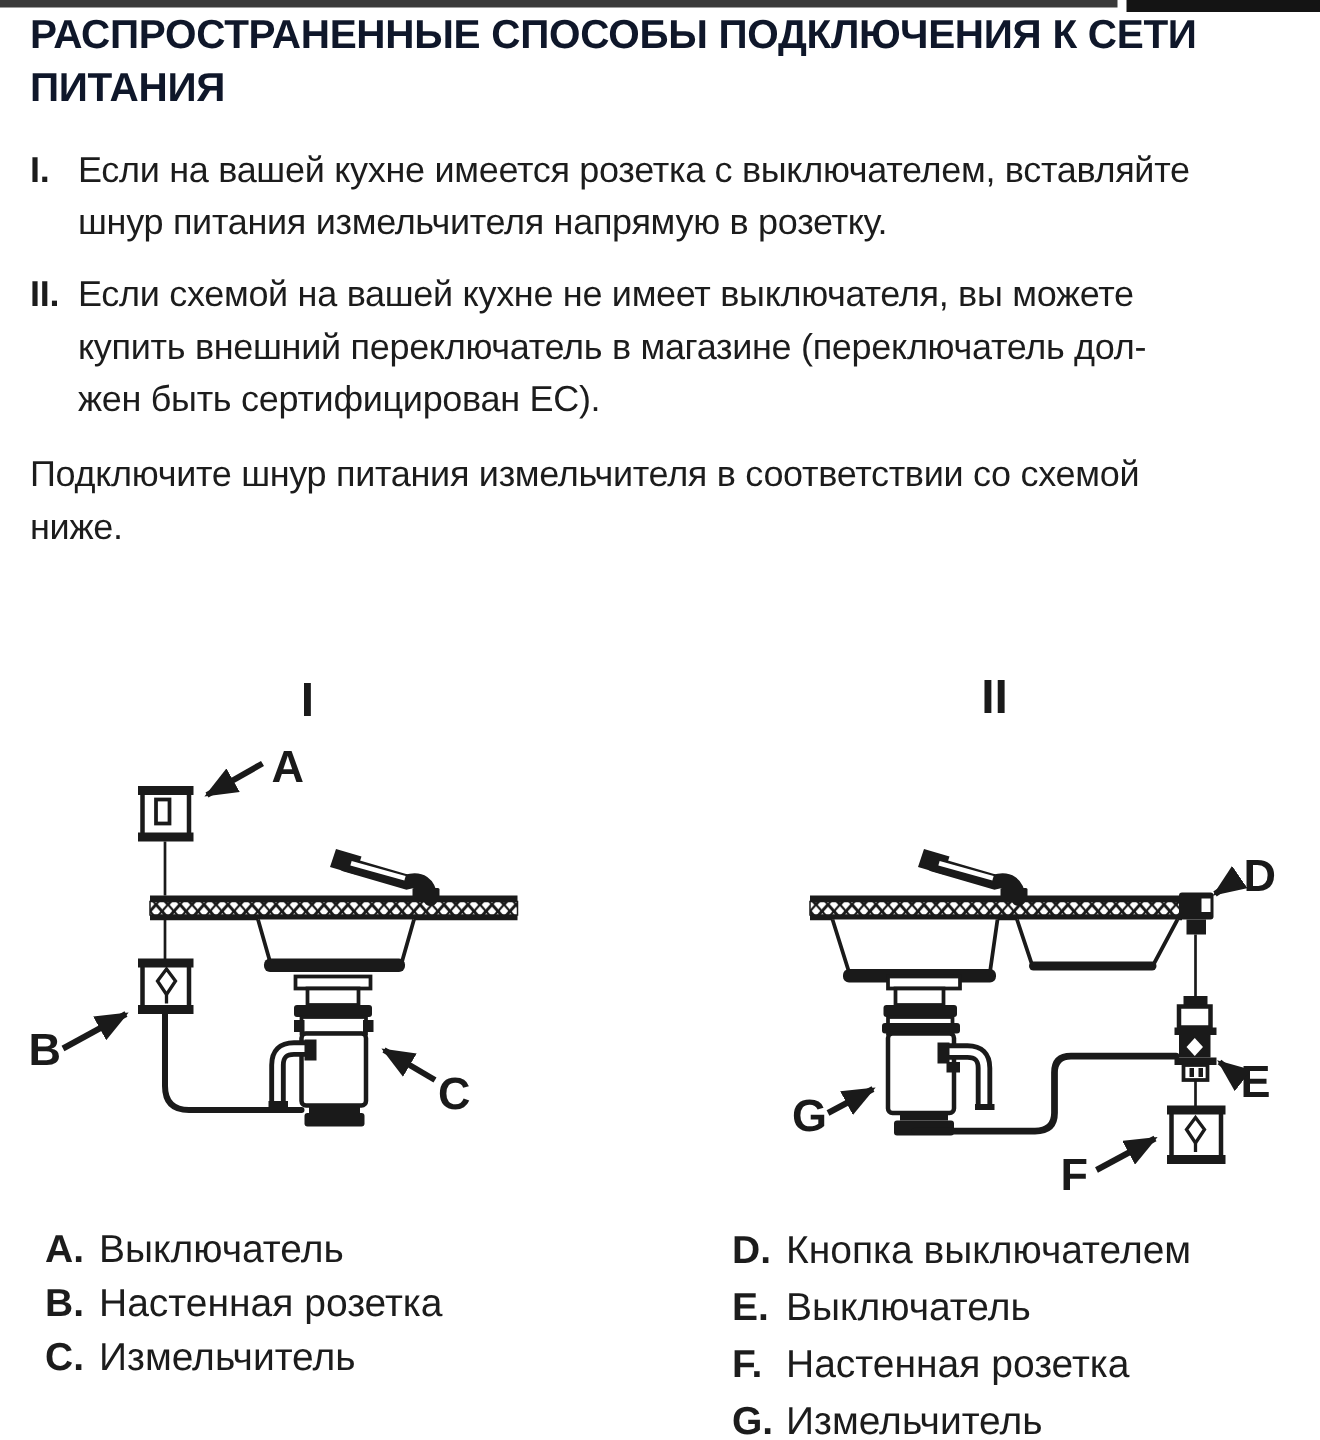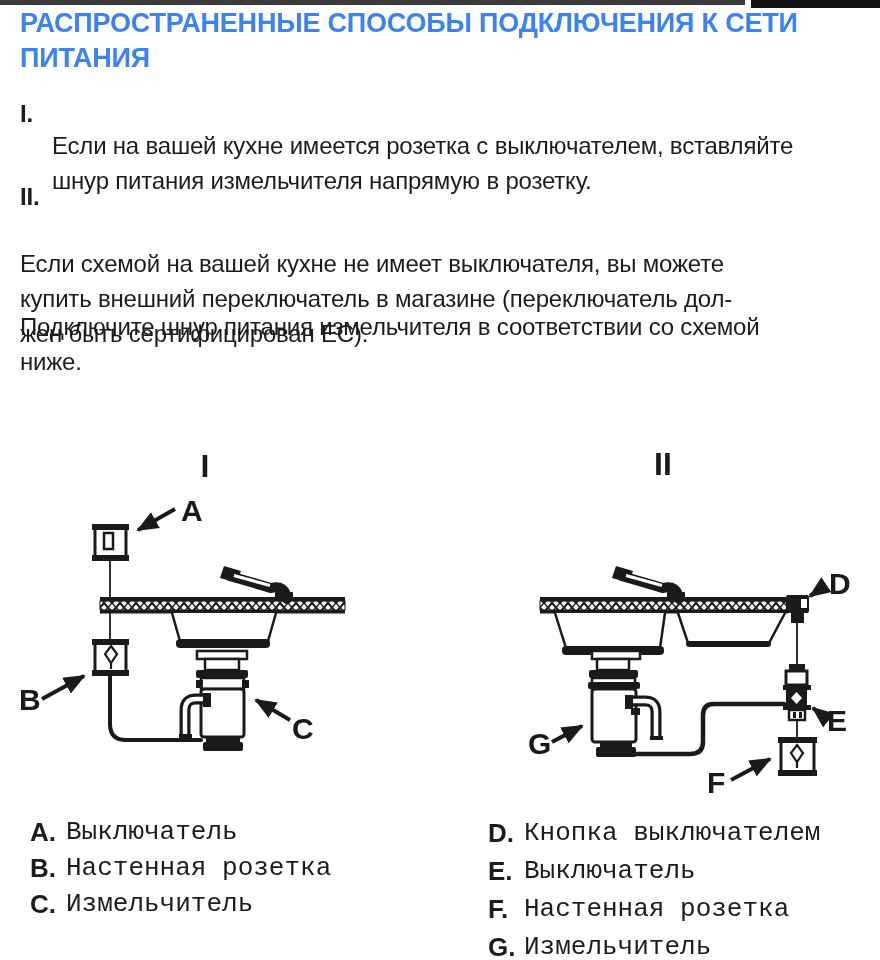--- a/index.html
+++ b/index.html
@@ -5,33 +5,33 @@
   html,body{margin:0;padding:0;background:#fff;}
   #page{position:relative;width:880px;height:960px;background:#ffffff;overflow:hidden;
         font-family:"Liberation Sans",sans-serif;color:#1c1c1c;}
   .abs{position:absolute;}
   .pre{white-space:pre-line;}
   
   .topbar-l{left:0;top:0;width:745px;height:5px;background:#3a3a3a;}
   .topbar-r{left:751px;top:0;width:129px;height:8px;background:#141414;}
   
   .title{left:20px;top:6px;width:830px;font-size:27px;font-weight:700;
-         line-height:35px;letter-spacing:-0.2px;color:#3b82f6;}
+         line-height:35px;letter-spacing:-0.2px;color:#0f172a;}
   
   .para{display:flex;font-size:24px;line-height:35px;letter-spacing:-0.2px;}
   .para .marker{flex:0 0 32px;font-weight:700;}
-  .para .ptext{flex:1;margin-top:32px;}
-  .note{left:20px;top:299px;width:840px;font-size:24px;line-height:35px;letter-spacing:-0.2px;margin-top:10px;}
+  .para .ptext{flex:1;}
+  .note{left:20px;top:299px;width:840px;font-size:24px;line-height:35px;letter-spacing:-0.2px;}
   
   .legend{font-size:26px;}
   .lrow{display:flex;}
   .legend-left .lrow{height:36px;line-height:36px;}
   .legend-right .lrow{height:38px;line-height:38px;}
   .llet{font-weight:700;flex:0 0 36px;}
-  .ltxt{flex:1;font-family:Liberation Mono, monospace;}
+  .ltxt{flex:1;}
   svg text{font-family:"Liberation Sans",sans-serif;fill:#1a1a1a;font-weight:700;}
   .numeral{font-size:32px;}
   .diaglabel{font-size:30px;}
 </style>
 </head>
 <body>
 
 <div id="page">
 
   <div class="abs topbar-l"></div>
@@ -39,21 +39,21 @@
 
   <div class="abs title pre">РАСПРОСТРАНЕННЫЕ СПОСОБЫ ПОДКЛЮЧЕНИЯ К СЕТИ
 ПИТАНИЯ</div>
 
   <div class="abs para" style="left:20px;top:96px;width:845px;">
     <span class="marker">I.</span>
     <span class="ptext pre">Если на вашей кухне имеется розетка с выключателем, вставляйте
 шнур питания измельчителя напрямую в розетку.</span>
   </div>
 
-  <div class="abs para" style="left:20px;top:179px;width:845px;flex-direction:column;">
+  <div class="abs para" style="left:20px;top:179px;width:845px;">
     <span class="marker">II.</span>
     <span class="ptext pre">Если схемой на вашей кухне не имеет выключателя, вы можете
 купить внешний переключатель в магазине (переключатель дол-
 жен быть сертифицирован ЕС).</span>
   </div>
 
   <div class="abs note pre">Подключите шнур питания измельчителя в соответствии со схемой
 ниже.</div>
 
   <svg class="abs" style="left:0;top:440px;" width="460" height="370" viewBox="0 440 460 370">

